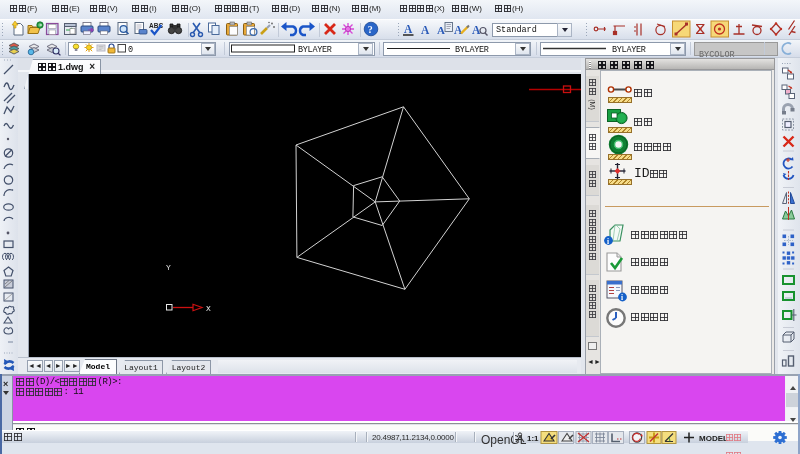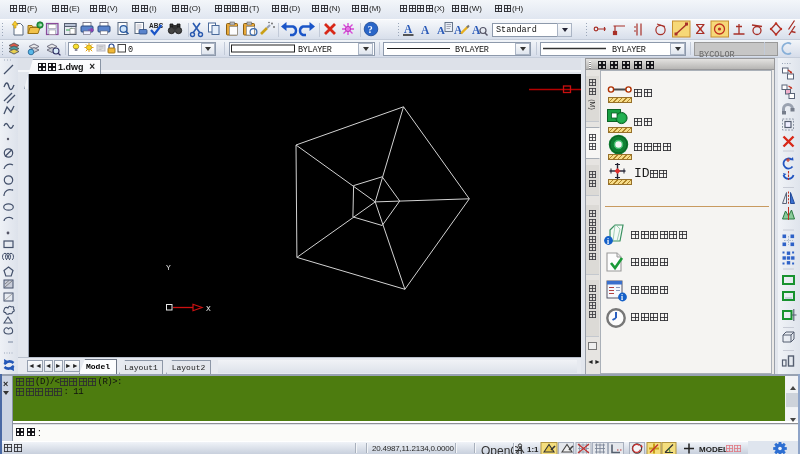--- a/index.html
+++ b/index.html
@@ -19,24 +19,24 @@
 #row2{left:0;top:19px;width:800px;height:21px;background:linear-gradient(#f6f8fb,#d8dfeb);border-top:1px solid #fdfdfe;border-bottom:1px solid #c5cdda}
 #row3{left:0;top:40px;width:800px;height:18px;background:linear-gradient(#f2f5f9,#d6ddea);border-bottom:1px solid #c5cdda}
 #mainbg{left:0;top:58px;width:800px;height:317px;background:#e2e6ed}
 #ltb{left:0;top:58px;width:18px;height:317px;background:linear-gradient(90deg,#eef1f6,#dde2eb)}
 #tabbar{left:18px;top:58px;width:563px;height:14px;background:#dde1e9;border-bottom:2px solid #f4f6f9}
 #doctab{left:24px;top:59px;width:77px;height:30px;background:linear-gradient(#fdfdfe,#eef1f5);border:1px solid #8a95a5;border-bottom:none;clip-path:polygon(9px 0,100% 0,100% 100%,0 100%)}
 #canvas{left:29px;top:74px;width:552px;height:283px;background:#000}
 #laybar{left:18px;top:357px;width:563px;height:17px;background:#e7eaf0;border-top:1px solid #b9c0cc}
 #cmdwin{left:0;top:374px;width:800px;height:67px;background:#fff;border-top:2px solid #98a2b2}
 #cmdstrip{left:0;top:376px;width:13px;height:65px;background:#ccd4e3;border-right:1px solid #8a93a5}
-#cmdhist{left:13px;top:376px;width:772px;height:45px;background:#4d7c0f;font-size:9px;line-height:10.2px;padding:2px 0 0 3px;color:#111;white-space:nowrap}
+#cmdhist{left:13px;top:376px;width:772px;height:45px;background:#d946ef;font-size:9px;line-height:10.2px;padding:2px 0 0 3px;color:#111;white-space:nowrap}
 #cmdsb{left:785px;top:376px;width:15px;height:45px;background:#eff1f4}
 #cmdprompt{left:13px;top:423px;width:787px;height:18px;background:#fbfbf9;border-top:2px groove #dfe2e8}
-#statusbar{left:0;top:441px;width:748px;height:13px;background:linear-gradient(#f0f3f8,#c8d0dd);border-top:1px solid #fff}
+#statusbar{left:0;top:430px;width:748px;height:13px;background:linear-gradient(#f0f3f8,#c8d0dd);border-top:1px solid #fff}
 #panel{left:585px;top:58px;width:190px;height:317px;background:#eceae7;border:1px solid #9aa0aa}
 #ptitle{left:585px;top:58px;width:190px;height:12px;background:linear-gradient(#e3e2e0,#b7b6b4);border:1px solid #98989a}
 #ptabs{left:586px;top:70px;width:14px;height:304px;background:#e6e4e1}
 #pcontent{left:600px;top:70px;width:172px;height:304px;background:#f5f4f2;border:1px solid #aab0b8}
 #rtb{left:778px;top:58px;width:22px;height:316px;background:linear-gradient(90deg,#f0f3f7,#dfe4ec)}
 .hh{position:absolute;width:24px;height:6px;background:repeating-linear-gradient(135deg,#f6dc8a 0 2.2px,#b08428 2.2px 3.2px);border:1px solid #96702a}
 .tri-d{width:0;height:0;border-left:3px solid transparent;border-right:3px solid transparent;border-top:4px solid #333;display:inline-block}
 .combo{position:absolute;background:#fff;border:1px solid #8d99ab;height:14px;top:1.5px}
 .cbtn{position:absolute;width:15px;height:12px;top:0.5px;background:linear-gradient(#fafbfc,#dfe5ee);border:1px solid #aab4c4;display:flex;align-items:center;justify-content:center}
 .vtab{position:absolute;left:0;width:13px;background:transparent;border:none;border-bottom:1px solid #c4c8ce;text-align:center}

